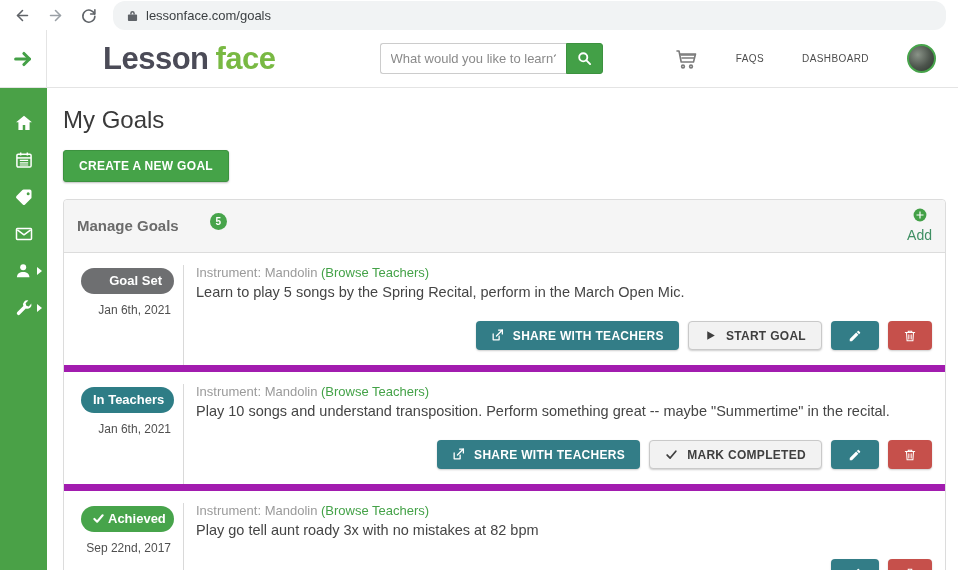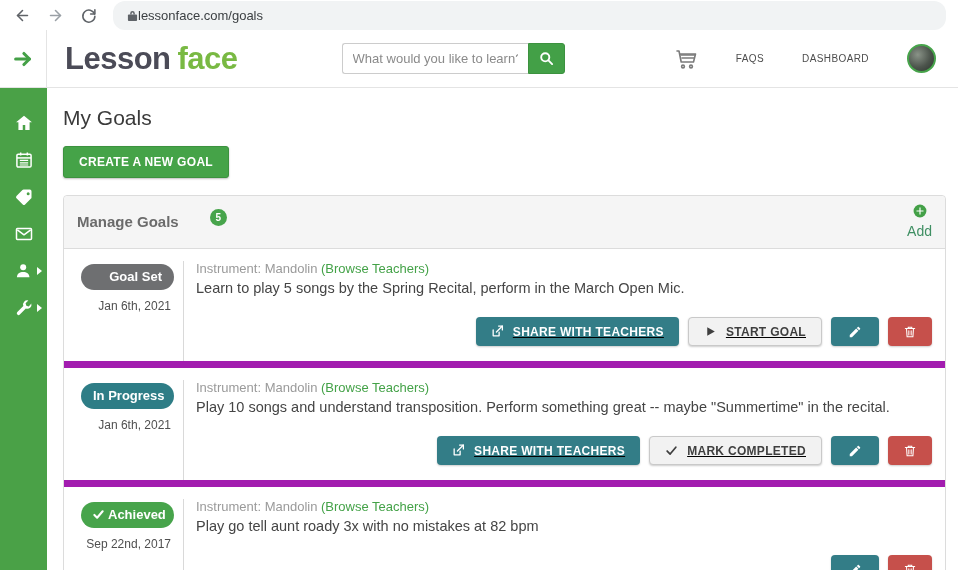--- a/index.html
+++ b/index.html
@@ -3,51 +3,51 @@
 <meta charset="utf-8">
 <style>
   * { box-sizing: border-box; margin: 0; padding: 0; }
   html,body { width:958px; height:570px; overflow:hidden; }
   body { font-family:"Liberation Sans", sans-serif; background:#fff; }
 
   
   .browser-bar { height:30px; display:flex; align-items:center; gap:16px; padding:0 12px 0 14px; background:#fff; }
   .nav-ico { width:17px; height:17px; color:#5f6368; flex:0 0 auto; }
   .nav-ico.dim { color:#9aa0a6; }
-  .url-pill { flex:1; height:29px; background:#f1f3f4; border-radius:12px; display:flex; align-items:center; padding:0 14px; }
+  .url-pill { flex:1; height:29px; background:#f1f3f4; border-radius:12px; display:flex; align-items:center; gap:8px; padding:0 14px; }
   .lock-ico { width:11px; height:13px; color:#5f6368; }
   .url-text { font-size:13px; color:#3c4043; }
 
   
   .app-header { height:58px; display:flex; border-bottom:1px solid #e4e4e4; }
   .side-toggle { width:47px; border-right:1px solid #e4e4e4; display:flex; align-items:center; justify-content:center; background:#fff; cursor:pointer; }
   .side-toggle svg { width:22px; height:22px; color:#44a047; }
   .header-main { flex:1; display:flex; align-items:center; padding:0 22px 0 18px; background:#fff; }
   .logo { font-size:31px; letter-spacing:-0.5px; font-weight:bold; }
-  .logo .p1 { color:#4b4b57; }
+  .logo .p1 { color:#4b4b57;margin-left:38px; }
   .logo .p2 { color:#79b943;margin-left:7px; }
   .search-wrap { display:flex; margin-left:104px; }
   .search-input { width:186px; height:31px; border:1px solid #ccc; border-right:none; border-radius:3px 0 0 3px; padding:0 10px; font-size:13px; color:#333; outline:none; }
   .search-input::placeholder { color:#8a8a8a; }
   .search-btn { width:37px; height:31px; background:#43a047; border:1px solid #3c923f; border-radius:0 3px 3px 0; display:flex; align-items:center; justify-content:center; cursor:pointer; }
   .search-btn svg { width:15px; height:15px; color:#fff; }
   .header-right { margin-left:auto; display:flex; align-items:center; gap:38px; }
   .cart-ico { width:24px; height:24px; color:#7b7b7b; cursor:pointer; }
   .hnav { font-size:10px; color:#4d4d4d; letter-spacing:0.4px; cursor:pointer; text-decoration:none; }
   .avatar { width:29px; height:29px; border-radius:50%; border:2px solid #47a44b; background:radial-gradient(circle at 35% 35%, #8a9388 0%, #4c544c 55%, #2c332d 100%); cursor:pointer; }
 
   
   .layout { display:flex; height:482px; }
   .sidebar { width:47px; background:#4aa147; display:flex; flex-direction:column; align-items:center; padding-top:16px; flex:0 0 auto; }
   .sb-item { position:relative; width:47px; height:37px; display:flex; align-items:center; justify-content:center; cursor:pointer; color:#fff; }
   .sb-item svg { width:20px; height:20px; }
   .sb-caret { position:absolute; right:5px; top:50%; margin-top:-4px; width:0; height:0; border-left:5px solid #fff; border-top:4px solid transparent; border-bottom:4px solid transparent; }
 
   .main { flex:1; padding:14px 12px 0 16px; overflow:hidden; }
-  .page-title { font-size:21px; font-weight:normal; color:#3a3a3a; margin:4px 0 16px 0; }
+  .page-title { font-size:24px; font-weight:normal; color:#3a3a3a; margin:4px 0 16px 0; }
   .create-btn { background:#45a348; border:1px solid #3c923f; border-radius:3px; color:#fff; font-weight:bold; font-size:12px; letter-spacing:0.3px; padding:8px 15px; cursor:pointer; box-shadow:0 1px 2px rgba(0,0,0,0.25); font-family:inherit; }
 
   
   .panel { margin-top:17px; border:1px solid #dcdcdc; border-radius:4px 4px 0 0; background:#fff; }
   .panel-header { background:#f5f5f5; border-bottom:1px solid #dcdcdc; padding:8px 13px 9px 13px; display:flex; align-items:center; border-radius:4px 4px 0 0;gap:26px; }
   .panel-title { font-size:15px; font-weight:bold; color:#6b6b6b; }
   .count-badge { display:inline-flex; align-items:center; justify-content:center; min-width:17px; height:17px; border-radius:9px; background:#47a44b; color:#fff; font-size:10px; font-weight:bold; margin-left:5px; vertical-align:top; position:relative; top:-4px; padding:0 4px; }
   .add-link { margin-left:auto; display:flex; align-items:center; gap:5px; color:#3f8f63; font-size:14px; cursor:pointer; text-decoration:none;flex-direction:column; }
   .add-link svg { width:14px; height:14px; color:#43a047; }
 
@@ -58,21 +58,21 @@
   .status-badge { display:block; border-radius:15px; color:#fff; font-size:13px; font-weight:bold; padding:5px 12px 6px 12px; text-align:right; white-space:nowrap; }
   .status-gray { background:#6e6f71; }
   .status-teal { background:#2e7d86; }
   .status-green { background:#47a44b; }
   .status-badge svg { width:11px; height:11px; margin-right:4px; vertical-align:-1px; }
   .goal-date { font-size:12px; color:#4f4f4f; text-align:right; margin-top:9px; padding-right:3px; white-space:nowrap; }
   .goal-body { flex:1; padding-left:12px; }
   .instr-line { font-size:13px; color:#9a9a9a; }
   .browse-link { color:#44a248; cursor:pointer; }
   .goal-desc { font-size:14.5px; color:#454545; margin-top:4px; }
-  .actions { display:flex; justify-content:flex-end; gap:9px; margin:21px 0 15px 0;text-decoration:underline; }
+  .actions { display:flex; justify-content:flex-end; gap:9px; margin:21px 0 15px 0; }
   .btn { border:none; border-radius:4px; font-family:inherit; font-size:12px; font-weight:bold; letter-spacing:0.3px; display:flex; align-items:center; gap:9px; padding:0 15px; height:29px; cursor:pointer; box-shadow:0 1px 2px rgba(0,0,0,0.2); }
   .btn svg { width:13px; height:13px; }
   .btn-teal { background:#337d87; color:#fff; }
   .btn-light { background:#f2f2f2; color:#3f3f3f; border:1px solid #c9c9c9; }
   .btn-icon { width:48px; justify-content:center; padding:0; }
   .btn-icon svg { width:14px; height:14px; }
   .btn-red { background:#c6504b; color:#fff; width:44px; }
 </style>
 </head>
 <body>
@@ -226,21 +226,21 @@
                   <path d="M6 6l1 14h10l1-14"></path>
                   <path d="M10 10v7M14 10v7"></path>
                 </svg>
             </button>
           </div>
         </div>
       </div>
 
       <div class="goal-row">
         <div class="goal-left">
-          <span class="status-badge status-teal">In Progress</span>
+          <span class="status-badge status-teal">In Teachers</span>
           <div class="goal-date">Jan 6th, 2021</div>
         </div>
         <div class="goal-body">
           <div class="instr-line"><span>Instrument: Mandolin</span> <span class="browse-link">(Browse Teachers)</span></div>
           <div class="goal-desc">Play 10 songs and understand transposition. Perform something great -- maybe "Summertime" in the recital.</div>
           <div class="actions">
             <button class="btn btn-teal">
               <svg viewBox="0 0 24 24" fill="none" stroke="currentColor" stroke-width="2.4" stroke-linecap="round" stroke-linejoin="round">
                   <path d="M4 9v11h11v-7"></path>
                   <path d="M10 13 21 2"></path>

